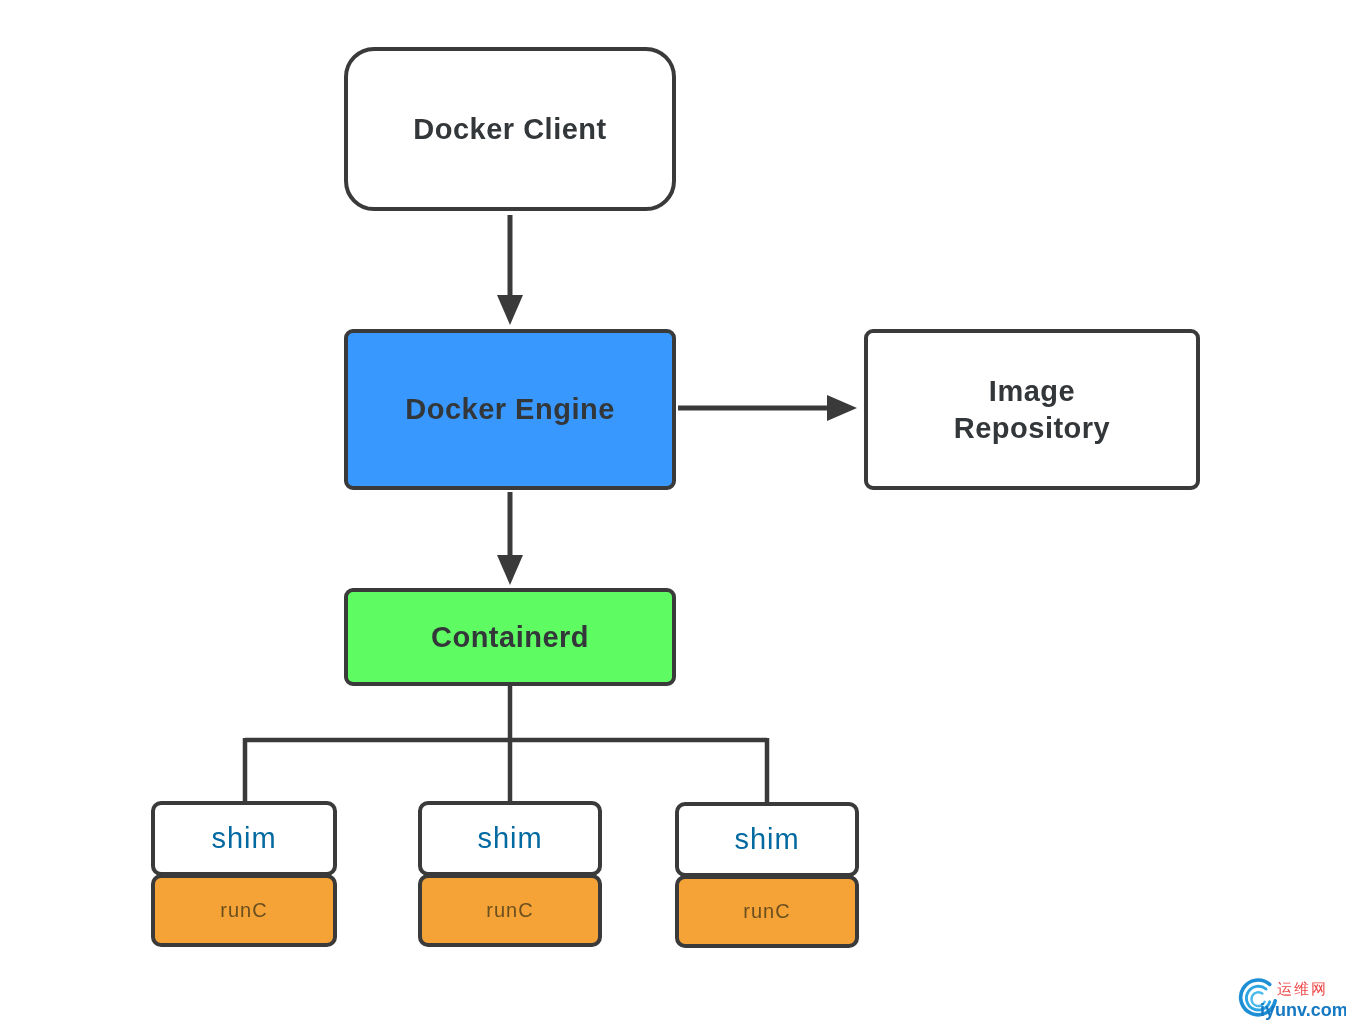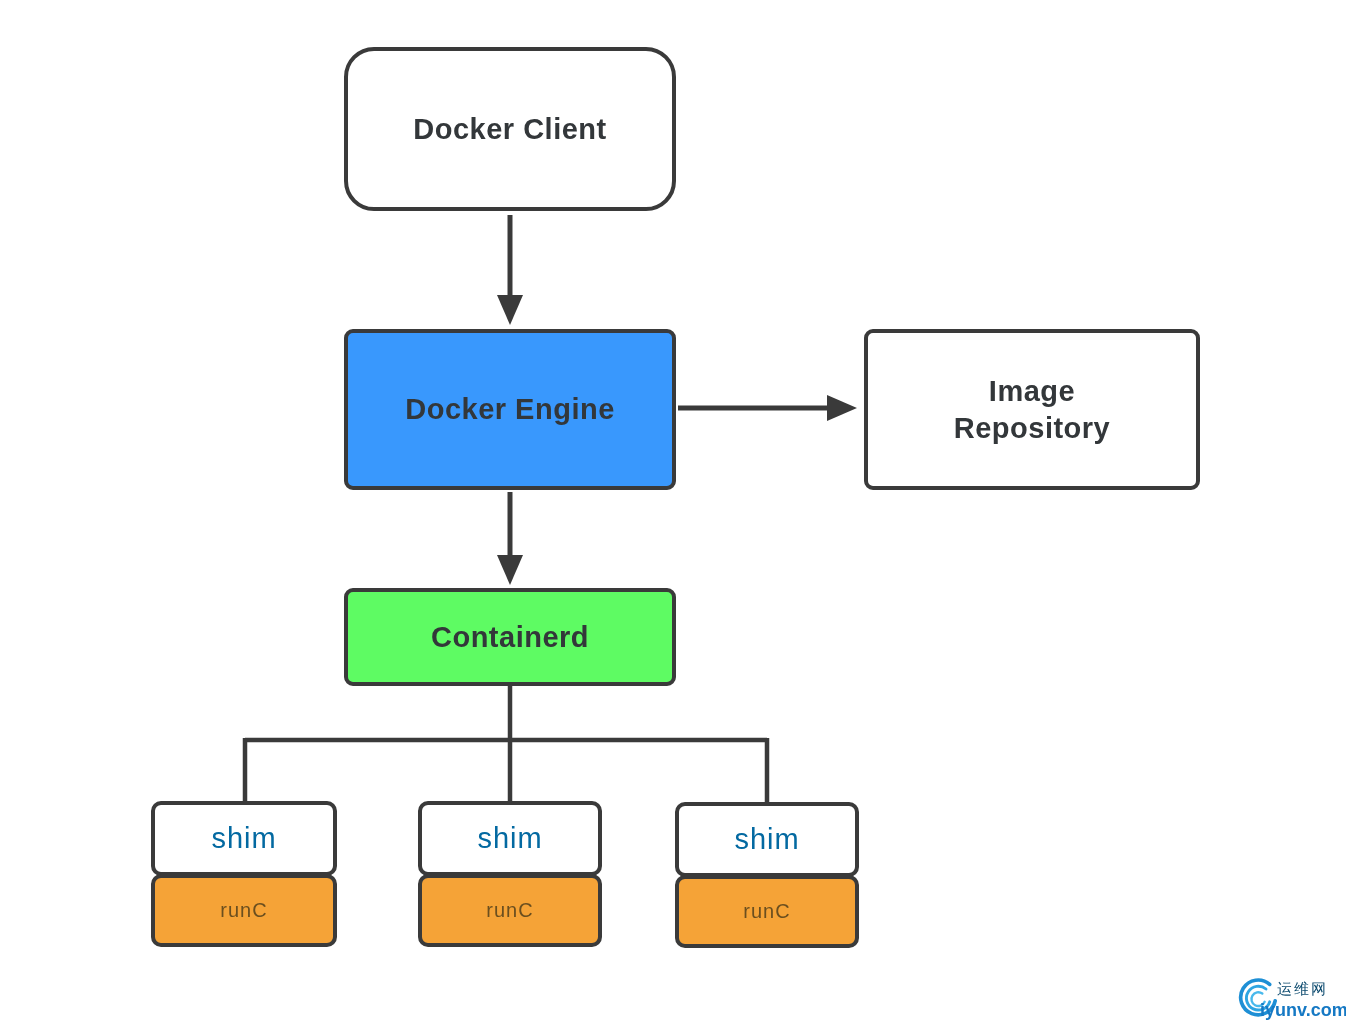--- a/index.html
+++ b/index.html
@@ -96,21 +96,21 @@
   .watermark .logo {
     position: absolute;
     left: 0;
     top: 3px;
   }
   .watermark .site-name {
     position: absolute;
     left: 44px;
     top: 7px;
     font-size: 15px;
-    color: #0c4a6e;
+    color: #ef4444;
     letter-spacing: 2px;
     white-space: nowrap;
   }
   .watermark .site-url {
     position: absolute;
     left: 27px;
     top: 27px;
     font-size: 18px;
     font-weight: 700;
     color: #1679c4;

